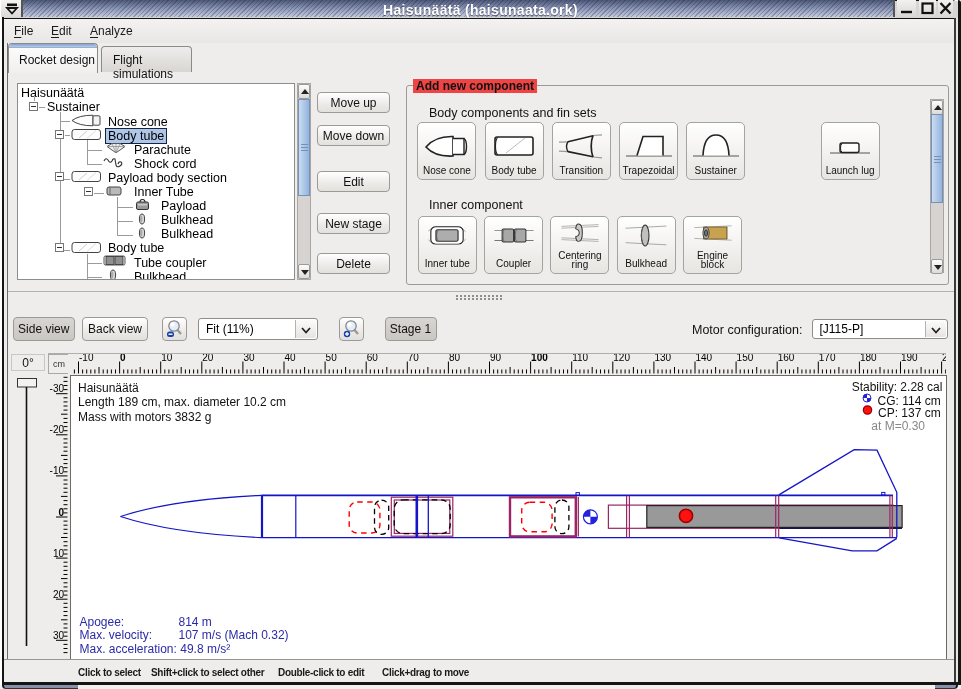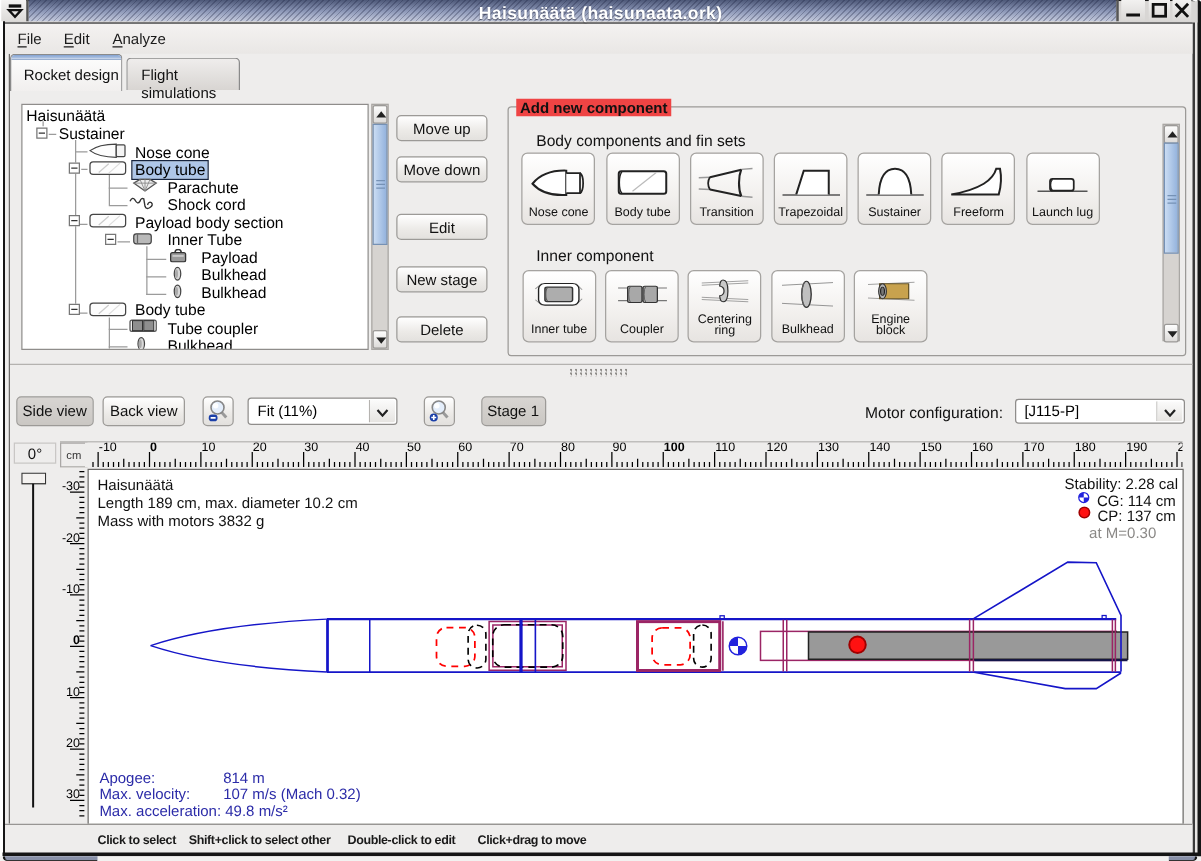--- a/index.html
+++ b/index.html
@@ -300,28 +300,20 @@
       <div class="cap2">Trapezoidal</div>
     </div>
     <div class="cbtn" style="left:686.2px; top:122px;">
       <svg width="52" height="38" viewBox="0 0 52 38">
         <g fill="none" stroke="#222" stroke-width="1.6">
           <path d="M3,29 L49,29" stroke-width="1.2" stroke="#555"></path>
           <path d="M13,28.5 Q14,8 26,8 Q38,8 39,28.5" fill="#fff"></path>
         </g>
       </svg>
       <div class="cap2">Sustainer</div>
-    </div>
-    <div class="cbtn" style="left:753.4px; top:122px;">
-      <svg width="52" height="38" viewBox="0 0 52 38">
-        <g fill="none" stroke="#222" stroke-width="1.6">
-          <path d="M4,28.5 Q20,26 30,20 Q38,15 40,8 L43,8 Q45,18 42,28.5 Z" fill="#fff"></path>
-        </g>
-      </svg>
-      <div class="cap2">Freeform</div>
     </div>
     <div class="cbtn" style="left:820.6px; top:122px;">
       <svg width="52" height="38" viewBox="0 0 52 38">
         <g fill="none" stroke="#222" stroke-width="1.4">
           <path d="M6,26 L46,26" stroke-width="1.2" stroke="#555"></path>
           <rect x="16" y="16" width="19" height="9.5" rx="2" fill="#fff"></rect>
           <path d="M18,16.5 Q16.5,18 16.5,21 Q16.5,24 18,25.5" stroke-width="1"></path>
         </g>
       </svg>
       <div class="cap2">Launch lug</div>

